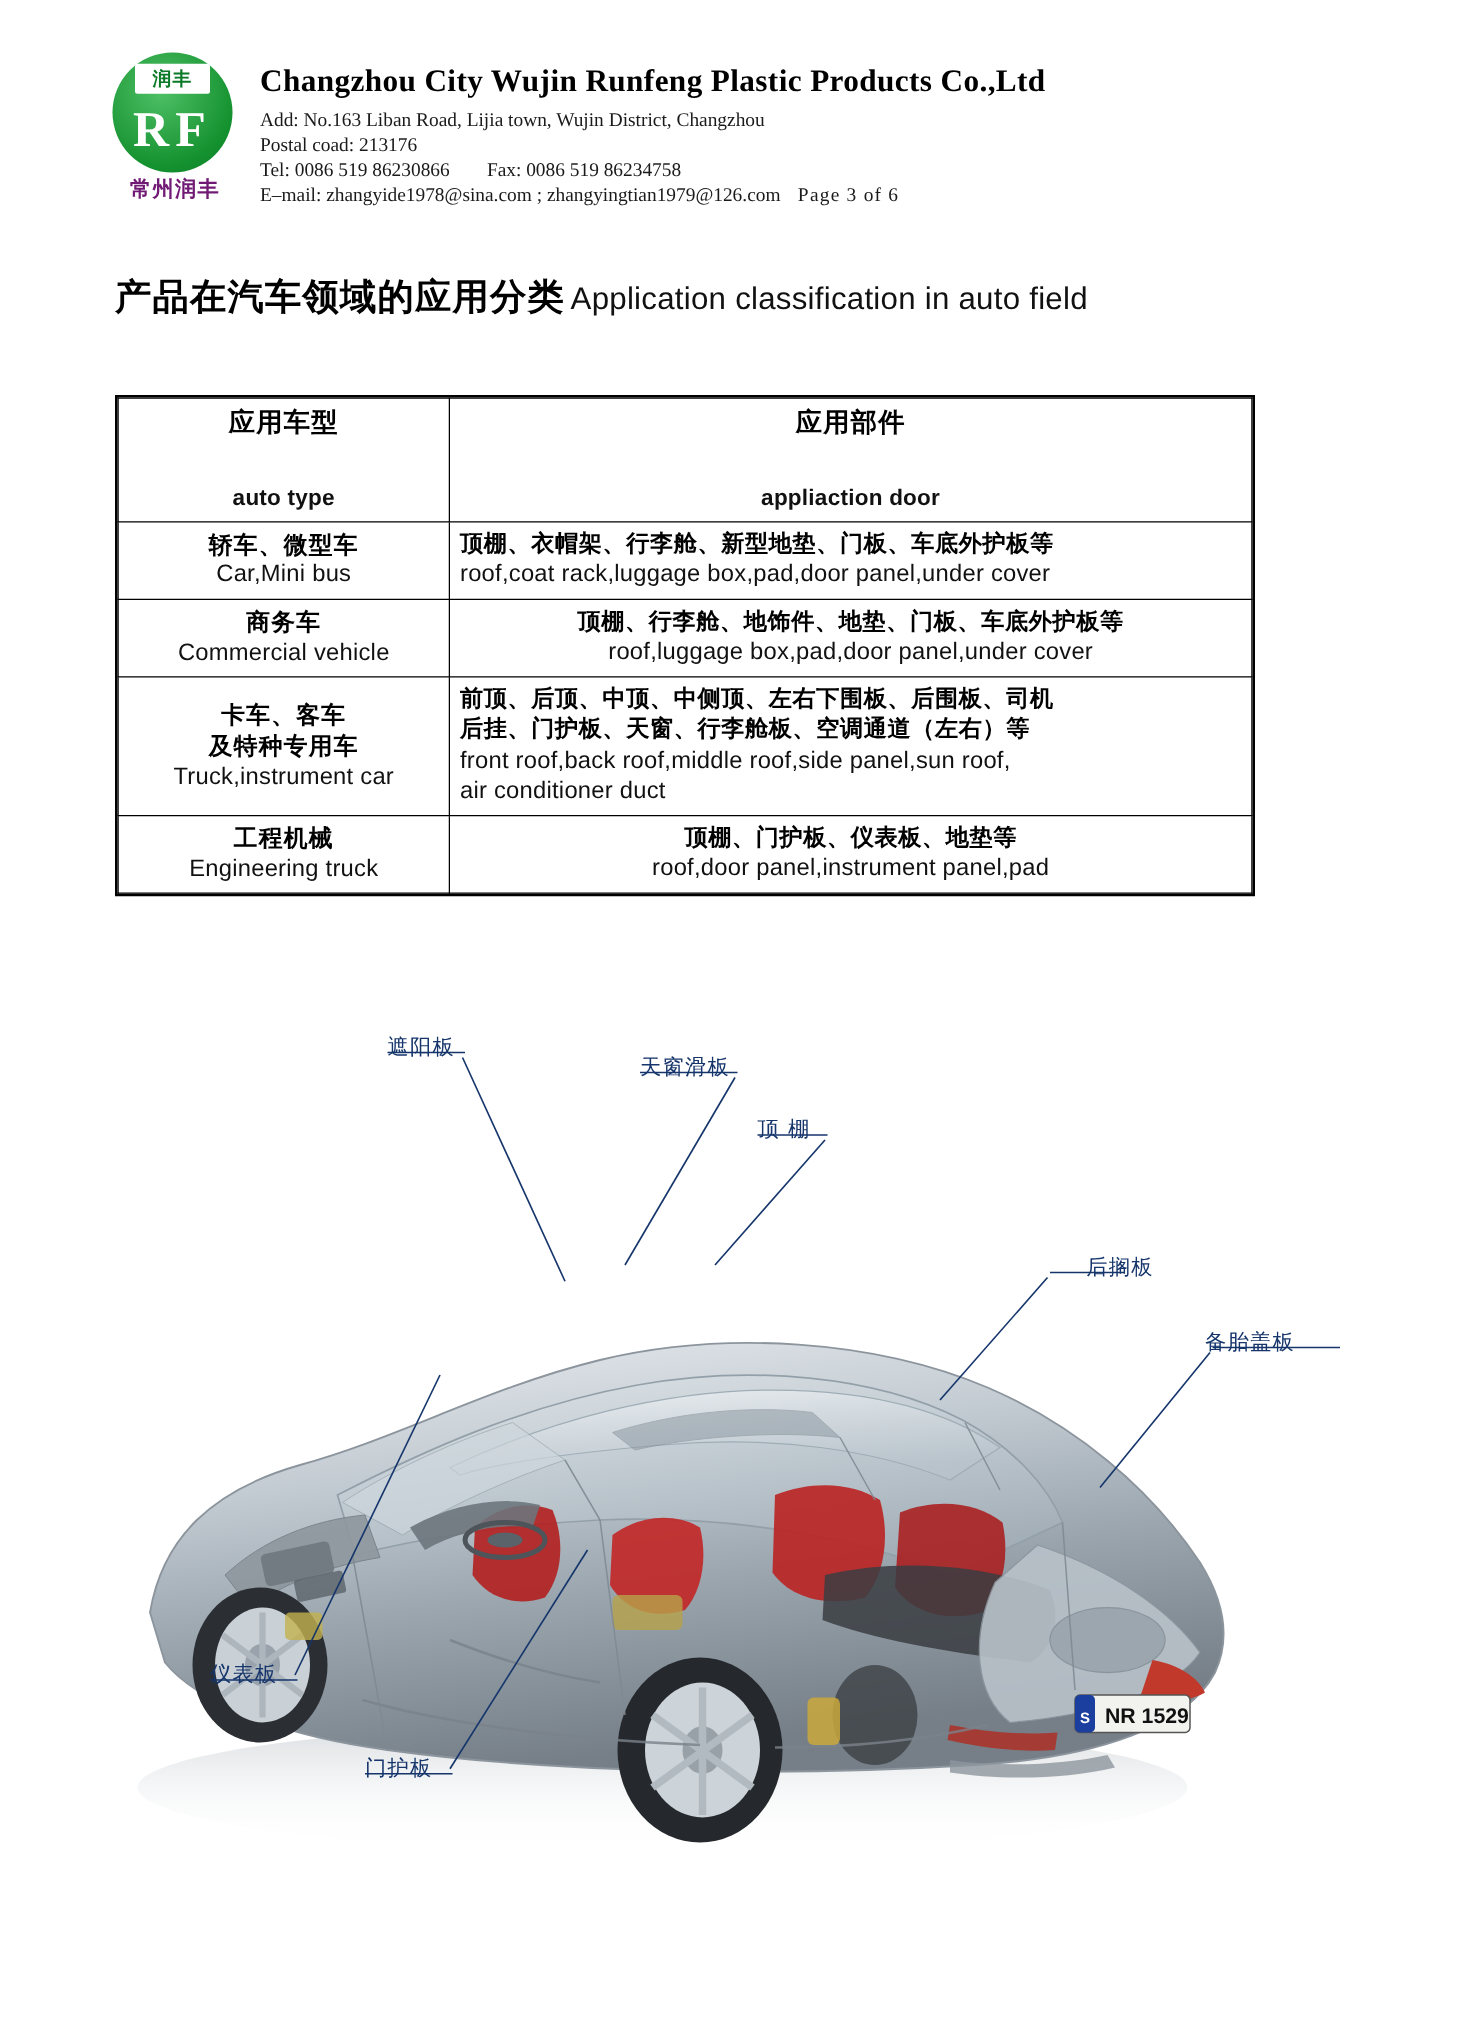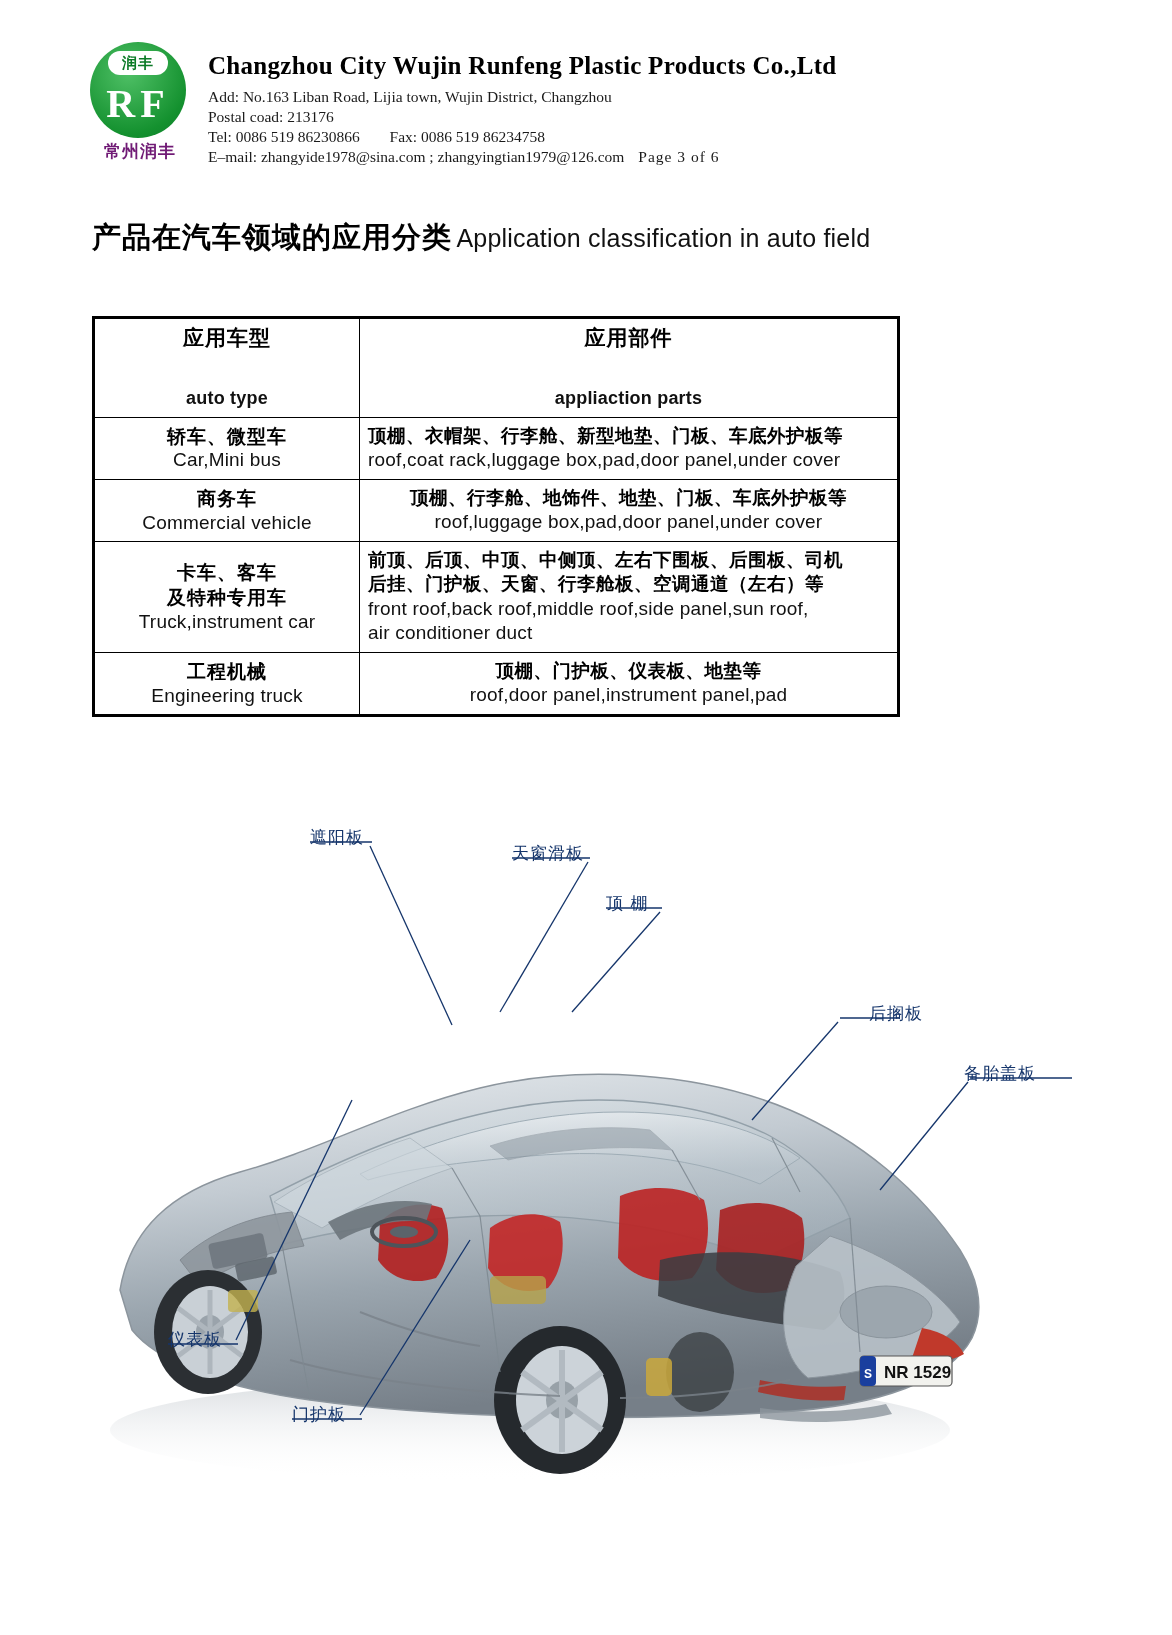--- a/index.html
+++ b/index.html
@@ -36,21 +36,21 @@
     width: 96px; height: 96px;
     border-radius: 50%;
     background: #1e9c3c;
     background: radial-gradient(circle at 40% 32%, #4fc066 0%, #14912f 70%, #0c7c27 100%);
   }
   .logo-badge {
     position: absolute;
     left: 26px; top: 9px;
     width: 60px; height: 24px;
     background: #ffffff;
-    border-radius: 12px;
+    border-radius: 2px;
     color: #0b7a26;
     font-family: "DejaVu Sans", sans-serif;
     font-size: 15px;
     font-weight: bold;
     line-height: 24px;
     text-align: center;
     letter-spacing: 1px;
   }
   .logo-rf {
     position: absolute;
@@ -121,21 +121,21 @@
     font-size: 25px;
     color: #111;
     letter-spacing: 0.2px;
   }
 
   
   .table-wrap {
     position: absolute;
     left: 92px;
     top: 316px;
-    width: 808px;
+    width: 912px;
     border: 2px solid #000;
     box-sizing: border-box;
     background: #fff;
   }
   table.apps {
     border-collapse: collapse;
     width: 100%;
     table-layout: fixed;
   }
   table.apps td, table.apps th {
@@ -235,21 +235,21 @@
 <div class="table-wrap">
   <table class="apps">
     <tbody>
         <tr>
       <th class="hdr">
         <span class="cn-txt">应用车型</span>
         <span class="en-txt">auto type</span>
       </th>
       <th class="hdr">
         <span class="cn-txt">应用部件</span>
-        <span class="en-txt">appliaction parts</span>
+        <span class="en-txt">appliaction door</span>
       </th>
     </tr>
 
     <tr>
       <td>
         <span class="cn-txt">轿车、微型车</span>
         <span class="en-txt">Car,Mini bus</span>
       </td>
       <td class="parts">
         <span class="cn-txt">顶棚、衣帽架、行李舱、新型地垫、门板、车底外护板等</span>

